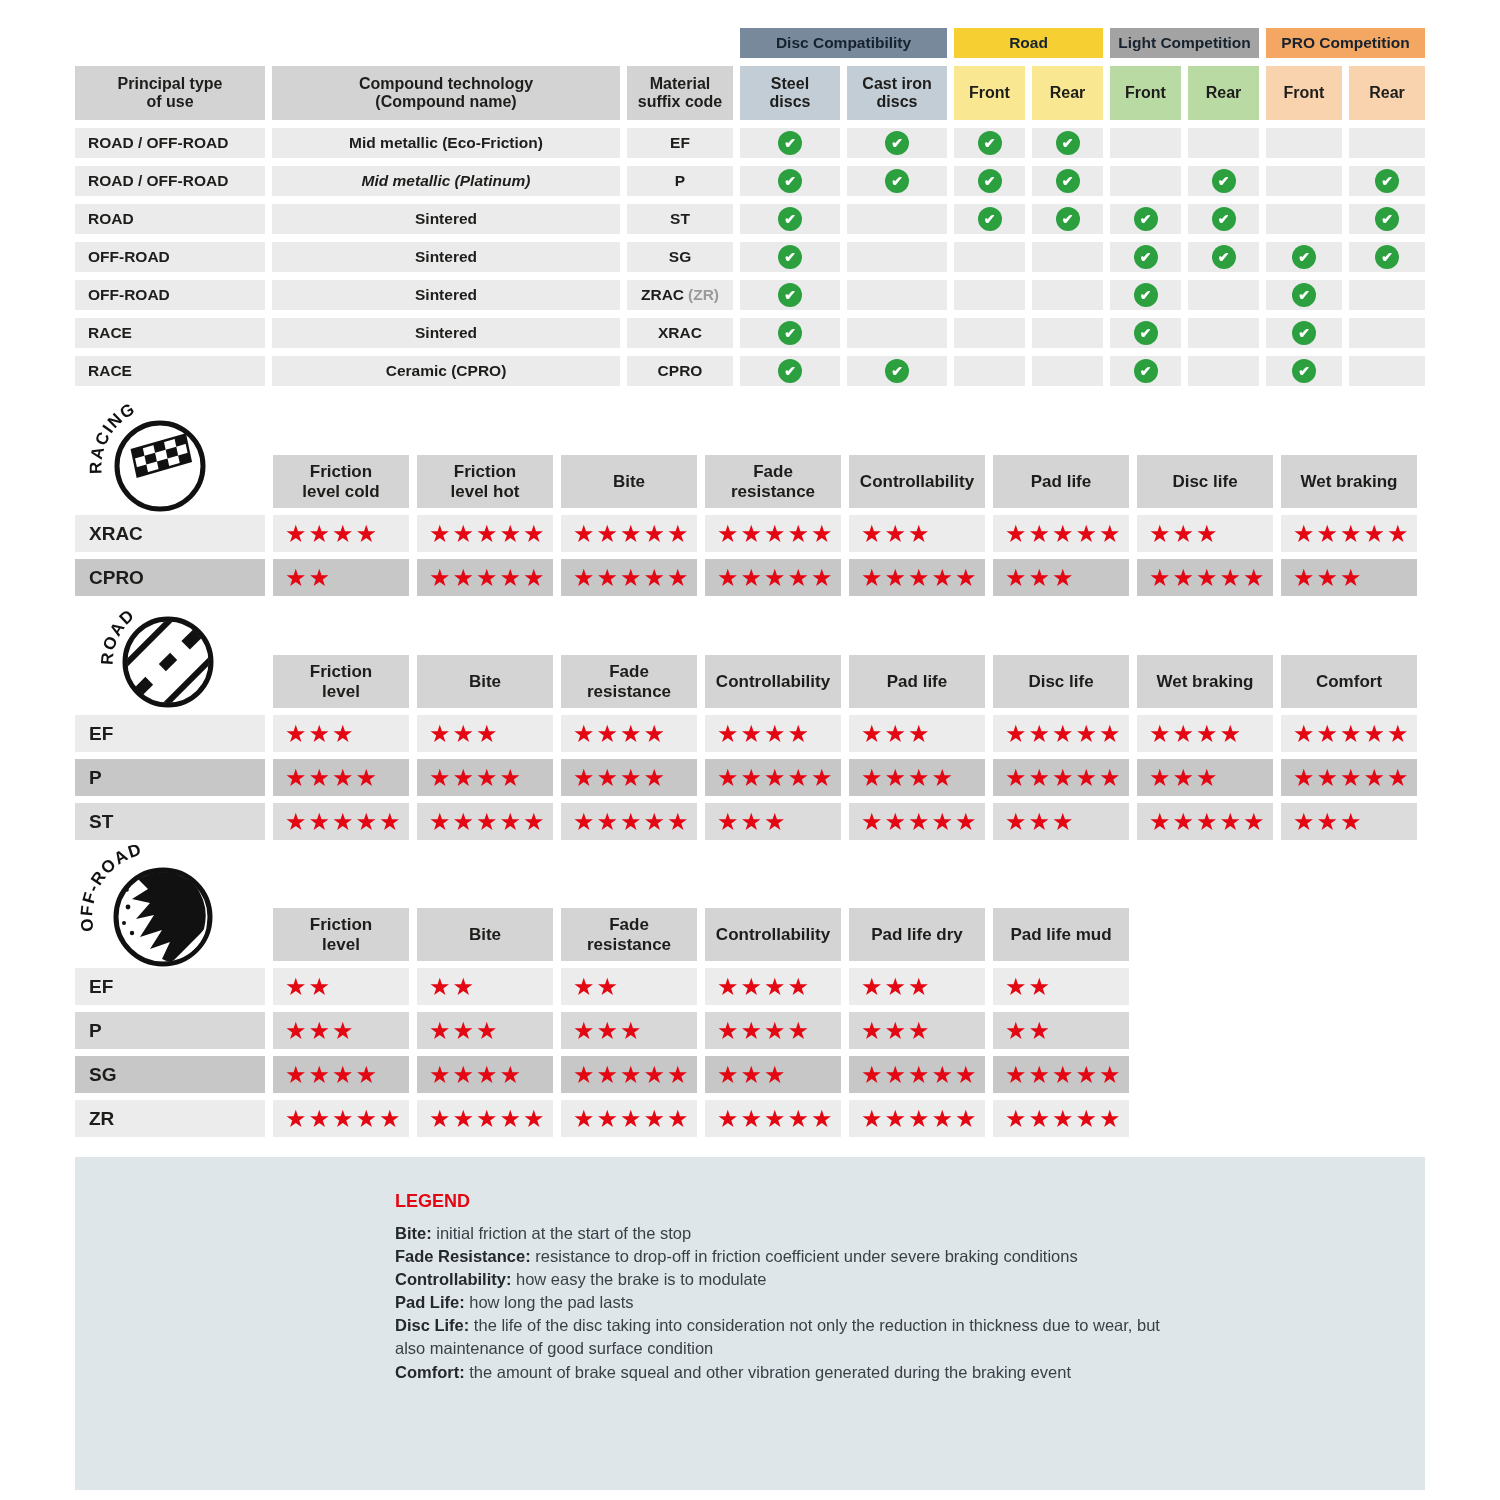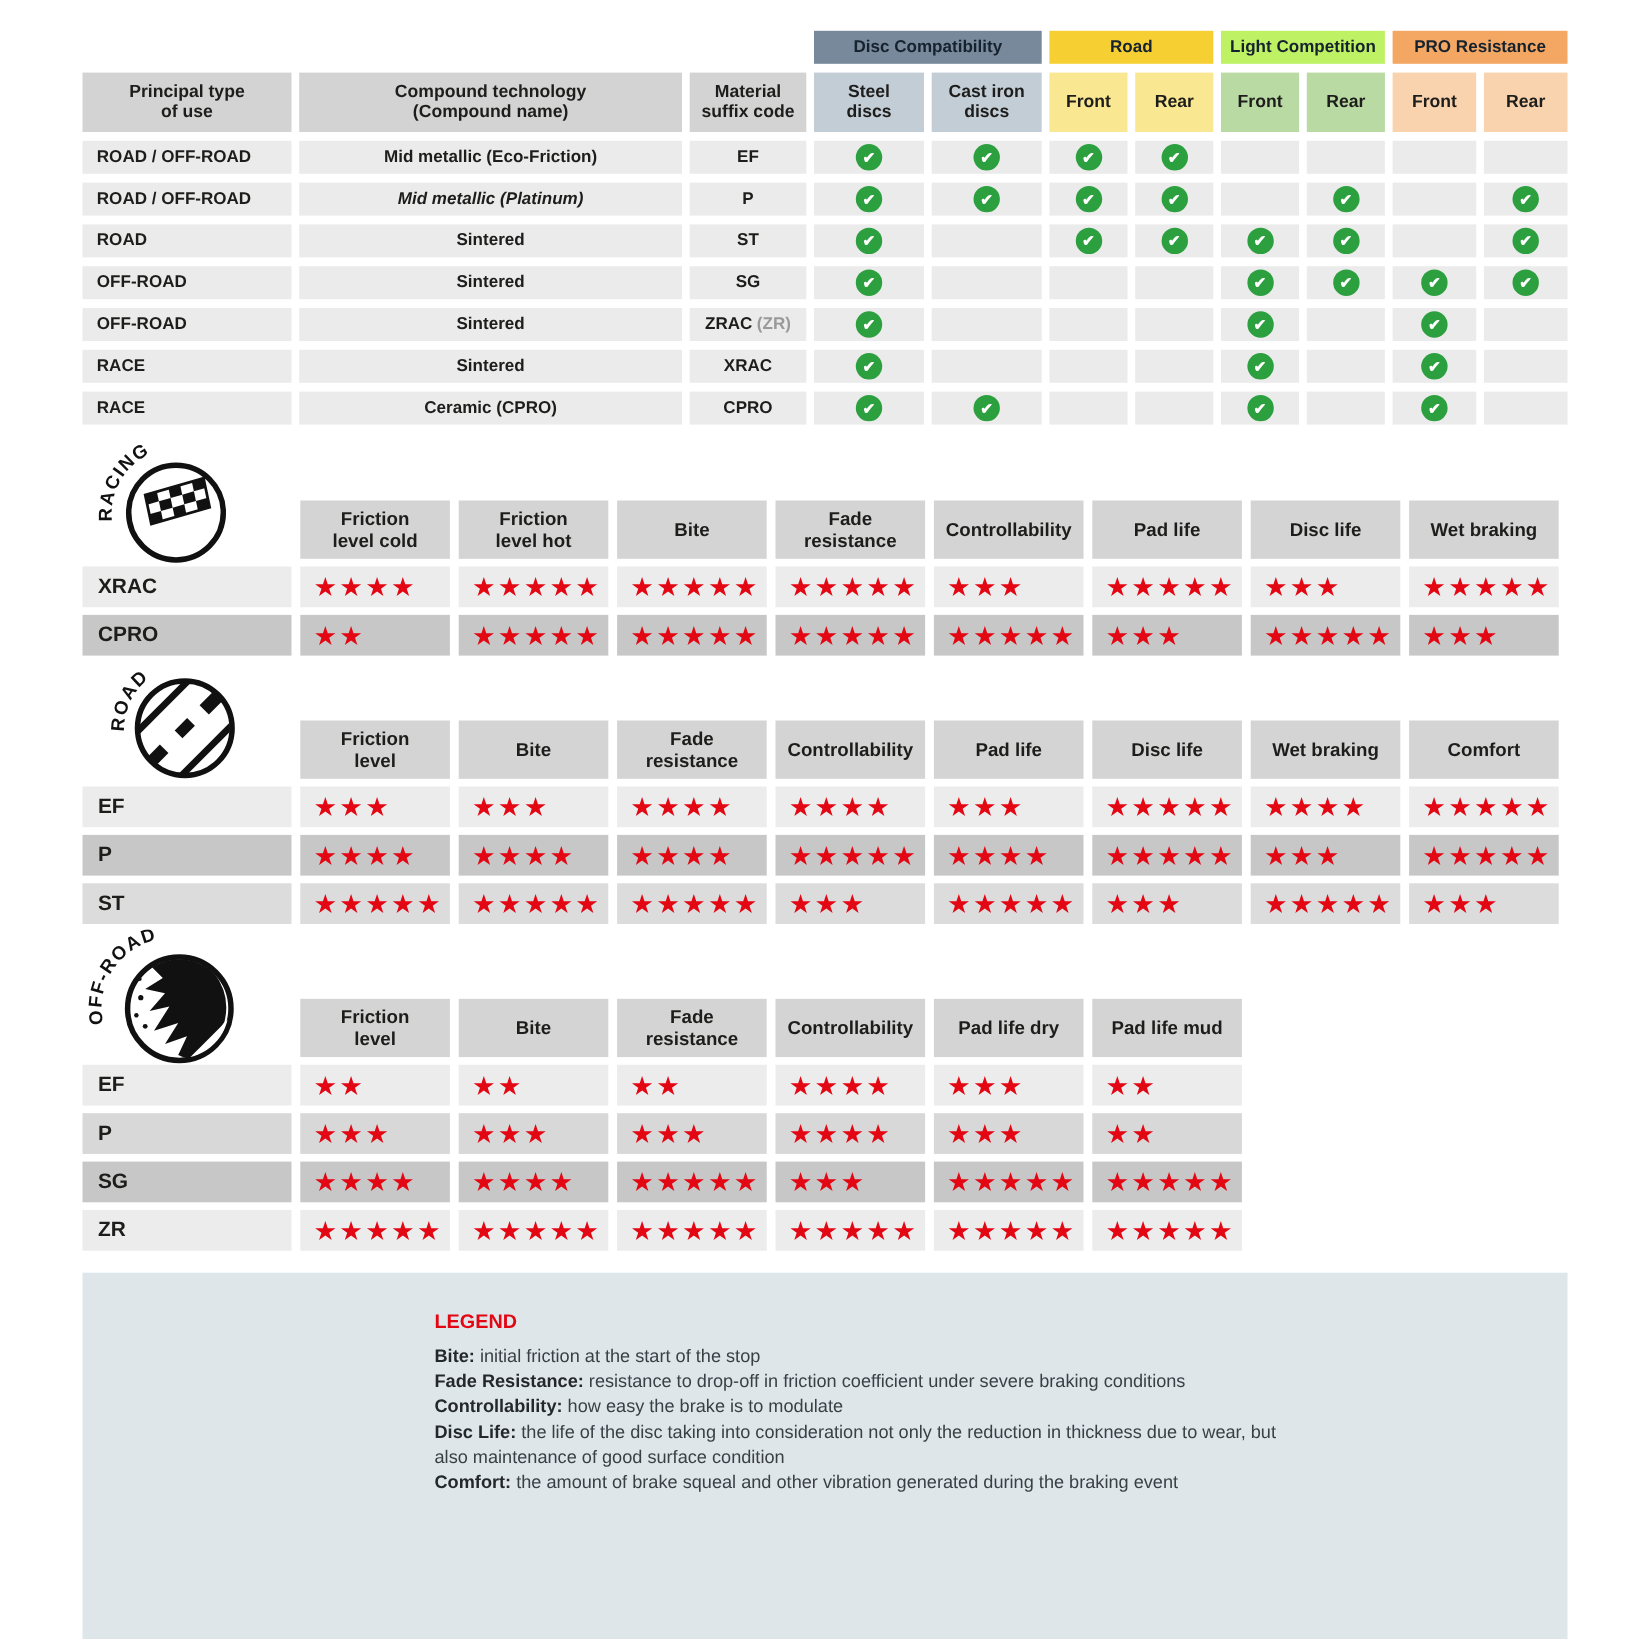--- a/index.html
+++ b/index.html
@@ -50,22 +50,22 @@
   .lg-term{font-weight:700;color:#24282c;}
 </style>
 </head>
 <body>
 
 <div class="page">
 
   <div id="compat-grid">
       <div class="group-hd" style="background: rgb(120, 137, 155); grid-area: 1 / 4 / auto / span 2;">Disc Compatibility</div>
       <div class="group-hd" style="background: rgb(246, 208, 51); grid-area: 1 / 6 / auto / span 2;">Road</div>
-      <div class="group-hd" style="background: #bef264; grid-area: 1 / 8 / auto / span 2;">Light Competition</div>
-      <div class="group-hd" style="background: rgb(243, 167, 99); grid-area: 1 / 10 / auto / span 2;">PRO Resistance</div>
+      <div class="group-hd" style="background: #a3a3a3; grid-area: 1 / 8 / auto / span 2;">Light Competition</div>
+      <div class="group-hd" style="background: rgb(243, 167, 99); grid-area: 1 / 10 / auto / span 2;">PRO Competition</div>
       <div class="col-hd" style="grid-area: 2 / 1;">Principal type
 of use</div>
       <div class="col-hd" style="grid-area: 2 / 2;">Compound technology
 (Compound name)</div>
       <div class="col-hd" style="grid-area: 2 / 3;">Material
 suffix code</div>
       <div class="sub-hd" style="background: rgb(195, 205, 214); grid-area: 2 / 4;">Steel
 discs</div>
       <div class="sub-hd" style="background: rgb(195, 205, 214); grid-area: 2 / 5; text-align: center;">Cast iron
 discs</div>
@@ -517,18 +517,19 @@
         <span class="stars">★★★★★</span>
       </div>
     </div>
 
   <div id="legend-box">
     <div id="legend-title">LEGEND</div>
     <div id="legend-entries">
         <div class="lg-line"><span class="lg-term">Bite:</span> initial friction at the start of the stop</div>
         <div class="lg-line"><span class="lg-term">Fade Resistance:</span> resistance to drop-off in friction coefficient under severe braking conditions</div>
         <div class="lg-line"><span class="lg-term">Controllability:</span> how easy the brake is to modulate</div>
+        <div class="lg-line"><span class="lg-term">Pad Life:</span> how long the pad lasts</div>
         <div class="lg-line"><span class="lg-term">Disc Life:</span> the life of the disc taking into consideration not only the reduction in thickness due to wear, but also maintenance of good surface condition</div>
         <div class="lg-line"><span class="lg-term">Comfort:</span> the amount of brake squeal and other vibration generated during the braking event</div>
       </div>
   </div>
 
 </div>
 
 </body></html>

